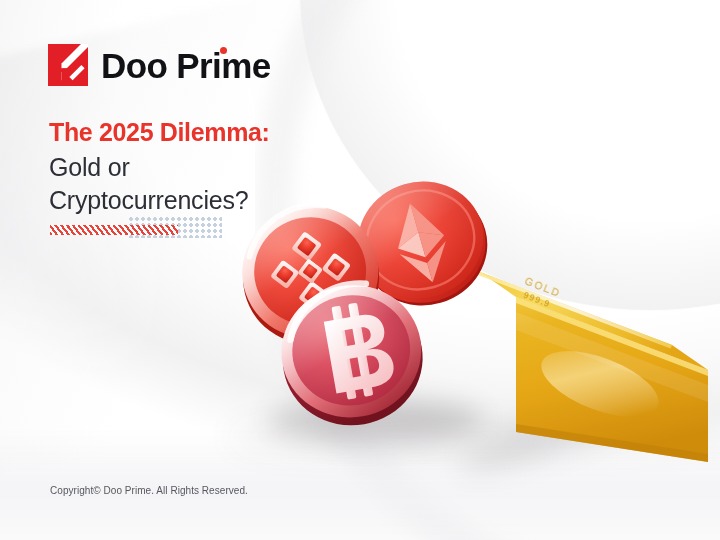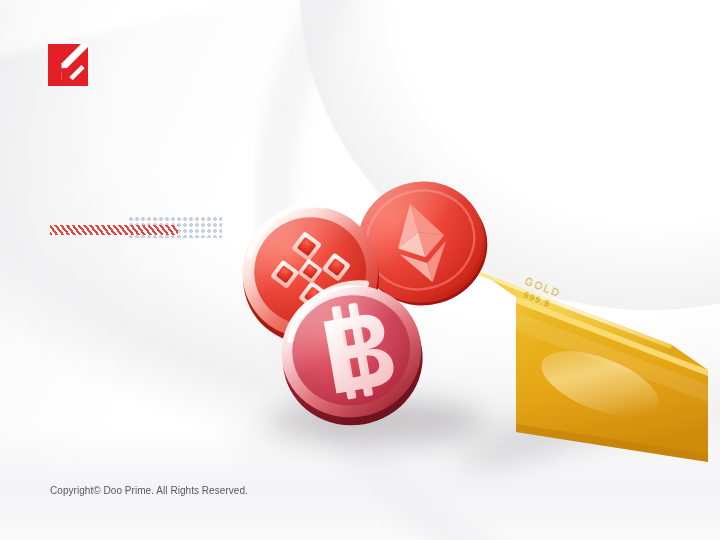--- a/index.html
+++ b/index.html
@@ -122,22 +122,31 @@
         <path d="M13.5 28 L22 28 L13.5 36.5 Z" fill="#ffffff"></path>
         <path d="M35.5 4.5 L24.5 15.5 L21.5 12.5 L32.5 1.5 Z" fill="#e21f26" opacity="0"></path>
         <path d="M31.5 26.5 L24 34 L24 40.5 L38.5 26.5 Z" fill="#ffffff" opacity="0"></path>
         <path d="M22.2 27.6 L27.4 22.4 L31.3 26.3 L26.1 31.5 Z" fill="#ffffff" opacity="0"></path>
         <path d="M13.5 36.8 L23.6 26.7 L27.3 30.4 L17.2 40.5 L13.5 40.5 Z" fill="#ffffff" opacity="0"></path>
         <rect x="13.5" y="24.2" width="26.5" height="17.8" fill="#e21f26"></rect>
         <path d="M38 22.5 L22.2 38.3 L18.6 34.7 L34.4 18.9 Z" fill="#ffffff" opacity="0"></path>
         <path d="M36.6 24.3 L24.6 36.3 L21.4 33.1 L33.4 21.1 Z" fill="#ffffff"></path>
       </svg>
     </div>
+    <div class="logo-word">
+      <span>Doo Prime</span>
+      <span class="logo-dot"></span>
+    </div>
   </div>
 
+  <div class="headline">
+    <div class="hl-red">The 2025 Dilemma:</div>
+    <div class="hl-dark">Gold or</div>
+    <div class="hl-dark">Cryptocurrencies?</div>
+  </div>
 
   <div class="deco">
     <div class="deco-dots"></div>
     <div class="deco-hatch"></div>
   </div>
 
   <div class="art">
 
     <div class="shadow sh-soft"></div>
     <div class="shadow sh-gold"></div>

